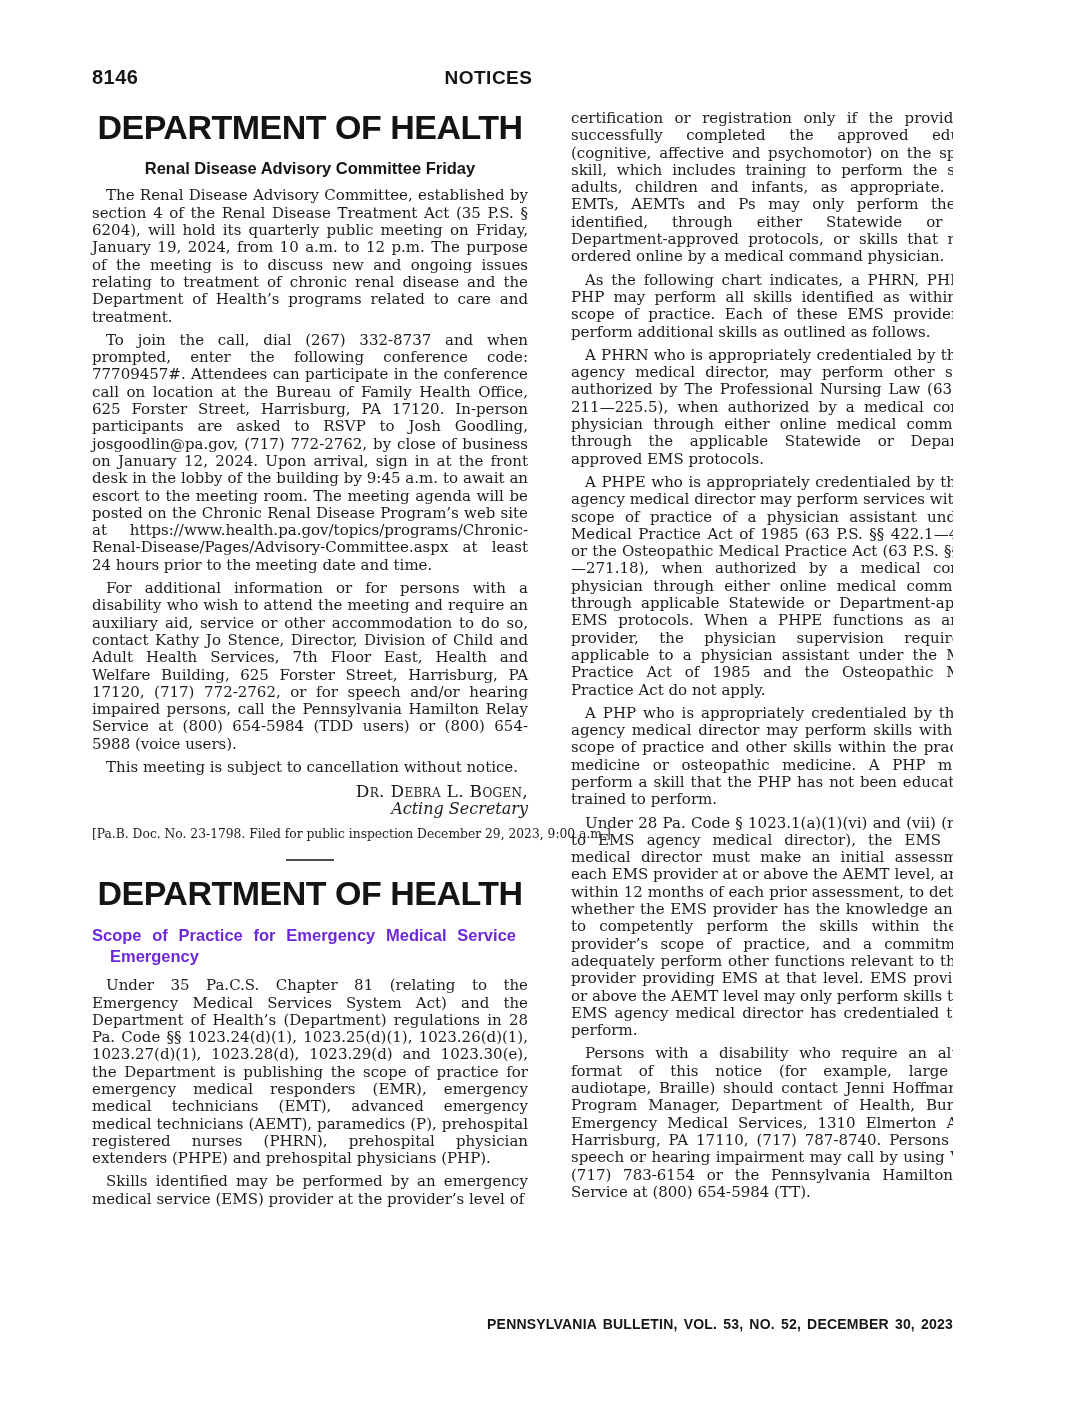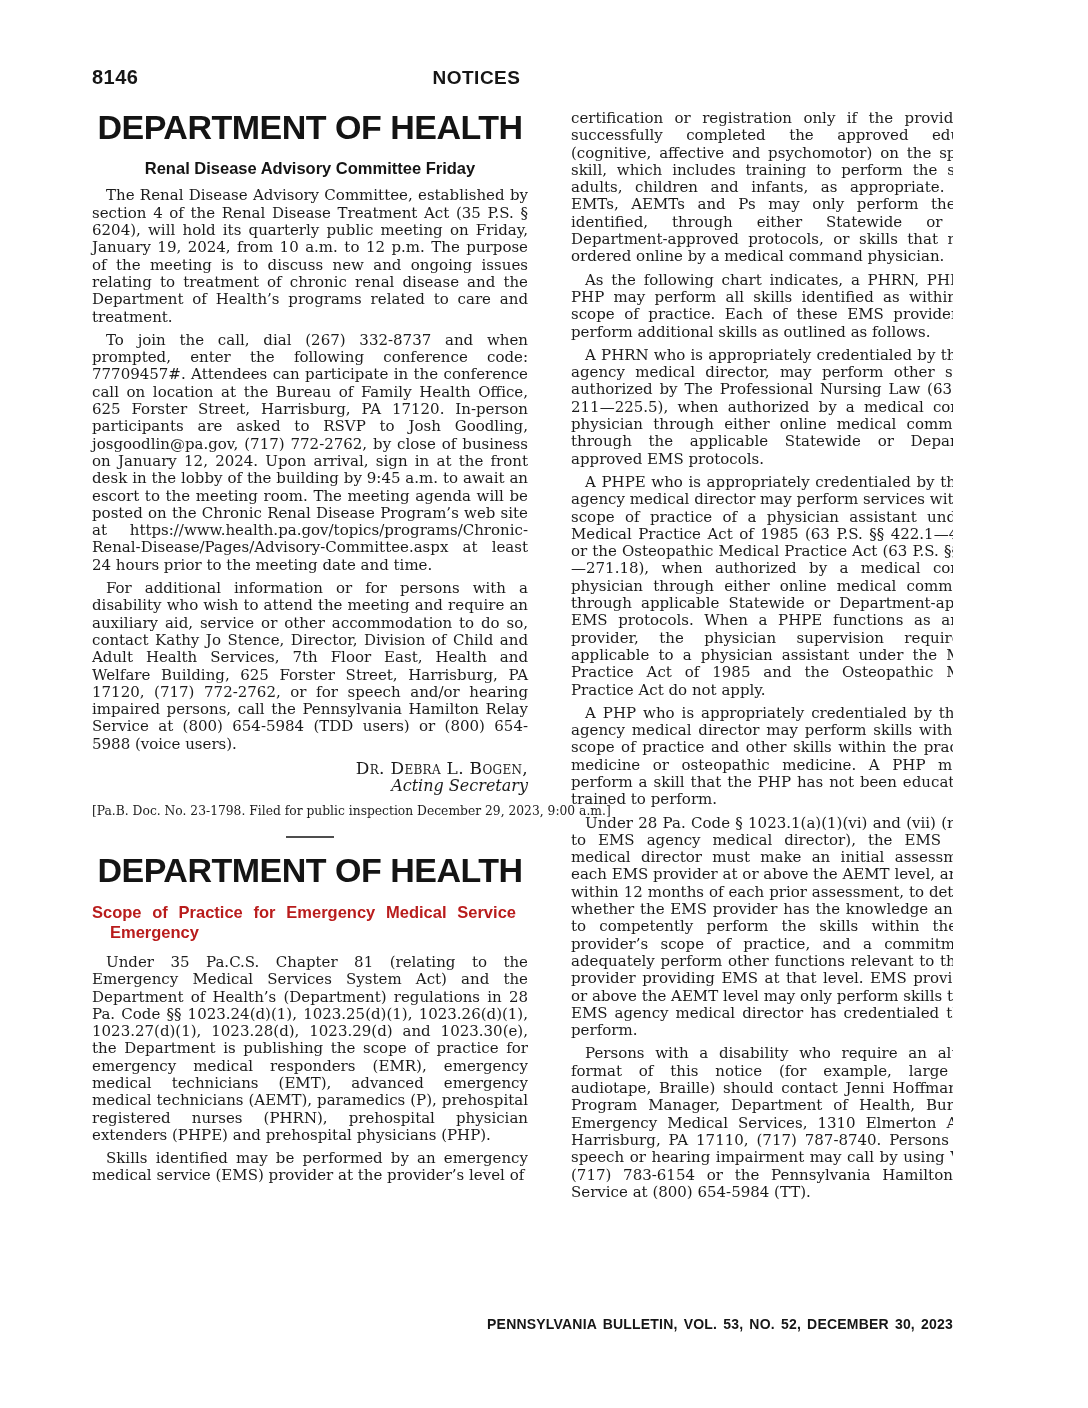--- a/index.html
+++ b/index.html
@@ -29,21 +29,21 @@
     left: 92px;
     top: 0;
     font-family: "Liberation Sans", sans-serif;
     font-weight: bold;
     font-size: 20px;
     letter-spacing: 0.5px;
     color: #161616;
   }
   .running-head {
     position: absolute;
-    left: 0;
+    left: 12px;
     width: 100%;
     text-align: center;
     top: 1px;
     font-family: "Liberation Sans", sans-serif;
     font-weight: bold;
     font-size: 19px;
     letter-spacing: 0.5px;
     color: #161616;
   }
   
@@ -76,21 +76,21 @@
     font-size: 16.5px;
     text-align: center;
     color: #141414;
     margin: 0 0 9px 0;
     line-height: 1.2;
   }
   .notice-title2 {
     font-family: "Liberation Sans", sans-serif;
     font-weight: bold;
     font-size: 16.5px;
-    color: #b91c1c;
+    color: #6d28d9;
     margin: 0 12px 11px 0;
     line-height: 1.25;
   }
   .notice-title2 .t-line1 {
     text-align: justify;
     text-align-last: justify;
   }
   .notice-title2 .t-line2 {
     padding-left: 18px;
   }
@@ -171,20 +171,21 @@
   <div class="columns">
 
     <div class="col">
 
       <h1 class="agency-heading">DEPARTMENT OF HEALTH</h1>
       <h2 class="notice-title">Renal Disease Advisory Committee Friday</h2>
 
       <p class="body-par">The Renal Disease Advisory Committee, established by section 4 of the Renal Disease Treatment Act (35 P.S. § 6204), will hold its quarterly public meeting on Friday, January 19, 2024, from 10 a.m. to 12 p.m. The purpose of the meeting is to discuss new and ongoing issues relating to treatment of chronic renal disease and the Department of Health’s programs related to care and treatment.</p>
       <p class="body-par break-any">To join the call, dial (267) 332-8737 and when prompted, enter the following conference code: 77709457#. Attendees can participate in the conference call on location at the Bureau of Family Health Office, 625 Forster Street, Harrisburg, PA 17120. In-person participants are asked to RSVP to Josh Goodling, josgoodlin@pa.gov, (717) 772-2762, by close of business on January 12, 2024. Upon arrival, sign in at the front desk in the lobby of the building by 9:45 a.m. to await an escort to the meeting room. The meeting agenda will be posted on the Chronic Renal Disease Program’s web site at https://www.health.pa.gov/topics/programs/Chronic-Renal-Disease/Pages/Advisory-Committee.aspx at least 24 hours prior to the meeting date and time.</p>
       <p class="body-par">For additional information or for persons with a disability who wish to attend the meeting and require an auxiliary aid, service or other accommodation to do so, contact Kathy Jo Stence, Director, Division of Child and Adult Health Services, 7th Floor East, Health and Welfare Building, 625 Forster Street, Harrisburg, PA 17120, (717) 772-2762, or for speech and/or hearing impaired persons, call the Pennsylvania Hamilton Relay Service at (800) 654-5984 (TDD users) or (800) 654-5988 (voice users).</p>
+      <p class="body-par">This meeting is subject to cancellation without notice.</p>
 
       <div class="signature-block">
         <div class="signature-name">Dr. Debra L. Bogen,</div>
         <div class="signature-title">Acting Secretary</div>
       </div>
 
       <div class="doc-line">[Pa.B. Doc. No. 23-1798. Filed for public inspection December 29, 2023, 9:00 a.m.]</div>
 
       <hr class="section-divider">
 

